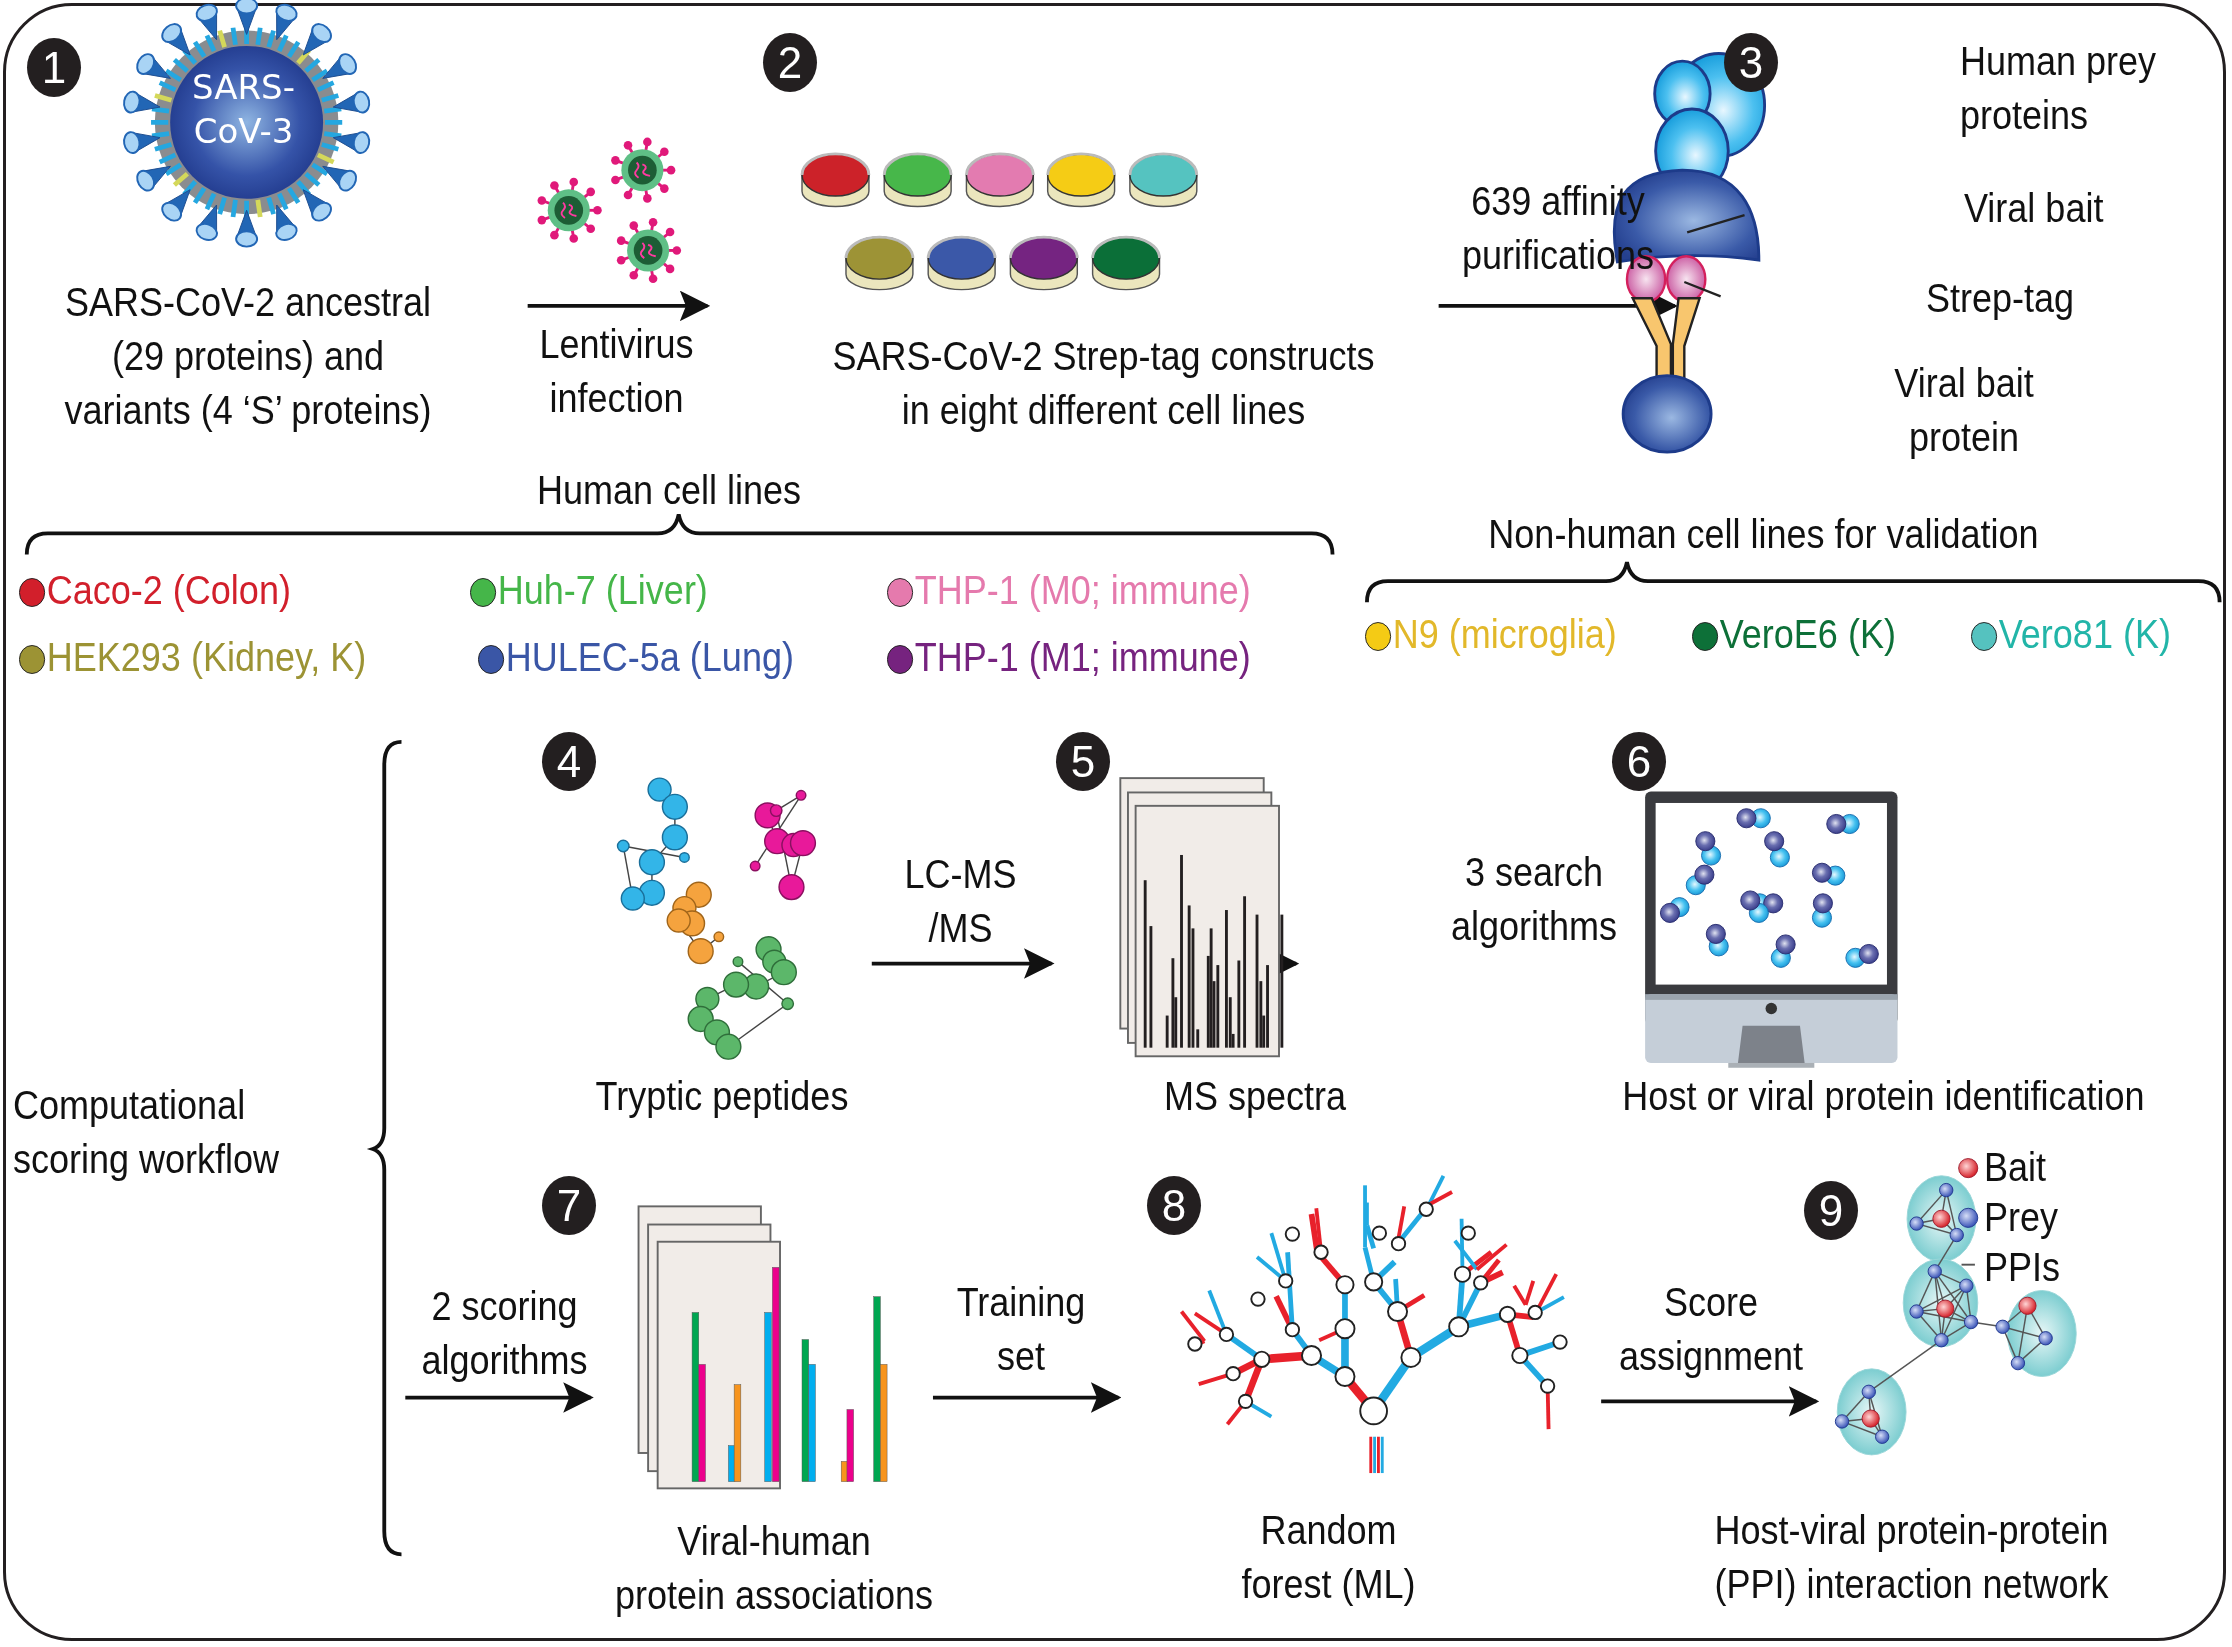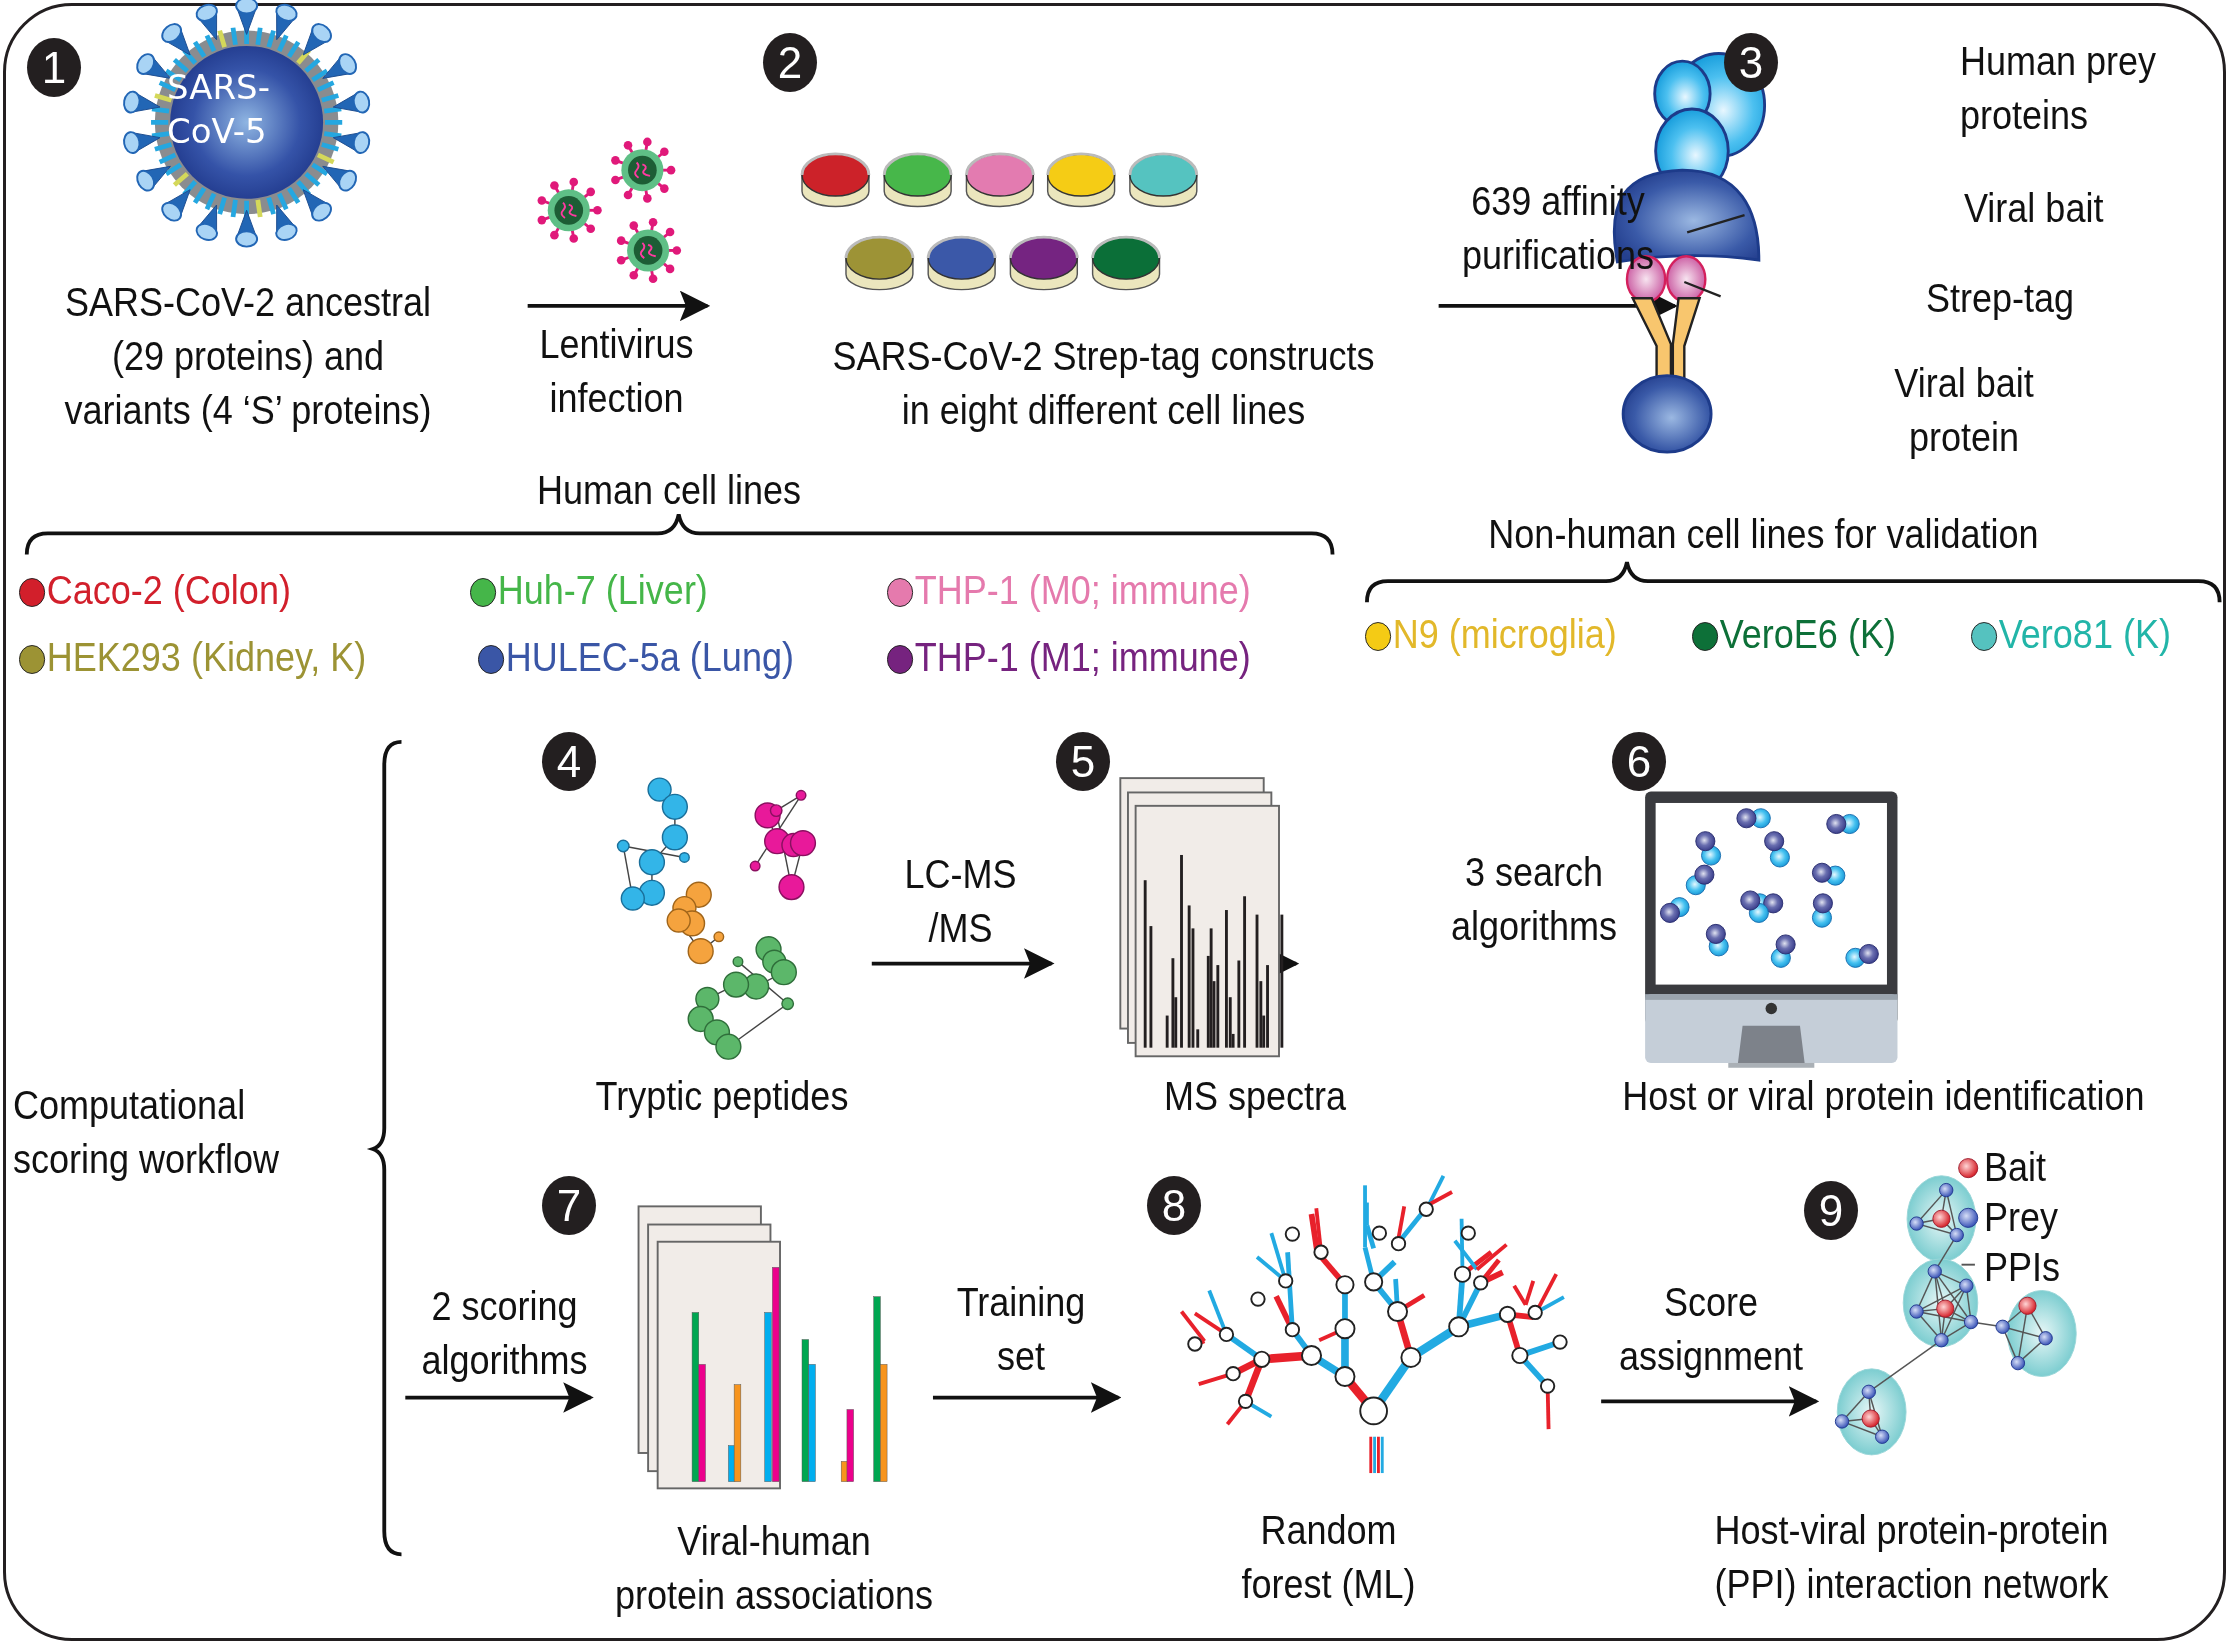--- a/index.html
+++ b/index.html
@@ -589,23 +589,23 @@
 <div class="badge" style="left:27px;top:38px;">1</div>
 <div class="badge" style="left:763px;top:33px;">2</div>
 <div class="badge" style="left:1724px;top:33px;">3</div>
 <div class="badge" style="left:542px;top:732px;">4</div>
 <div class="badge" style="left:1056px;top:732px;">5</div>
 <div class="badge" style="left:1612px;top:732px;">6</div>
 <div class="badge" style="left:542px;top:1176px;">7</div>
 <div class="badge" style="left:1147px;top:1176px;">8</div>
 <div class="badge" style="left:1804px;top:1181px;">9</div>
 
-<div style="position:absolute;left:167px;top:65px;width:153px;text-align:left;color:#fff;font-family:'DejaVu Sans',sans-serif;font-size:34px;line-height:44px;">
+<div style="position:absolute;left:167px;top:65px;width:153px;text-align:center;color:#fff;font-family:'DejaVu Sans',sans-serif;font-size:34px;line-height:44px;">
   <div>SARS-</div>
-  <div>CoV-5</div>
+  <div>CoV-3</div>
 </div>
 
 <div class="t" style="left:-9.6px;top:275px;width:516px;">
   <div>SARS-CoV-2 ancestral</div>
   <div>(29 proteins) and</div>
   <div>variants (4 ‘S’ proteins)</div>
 </div>
 
 <div class="t" style="left:521px;top:317px;width:191px;">
   <div>Lentivirus</div>

